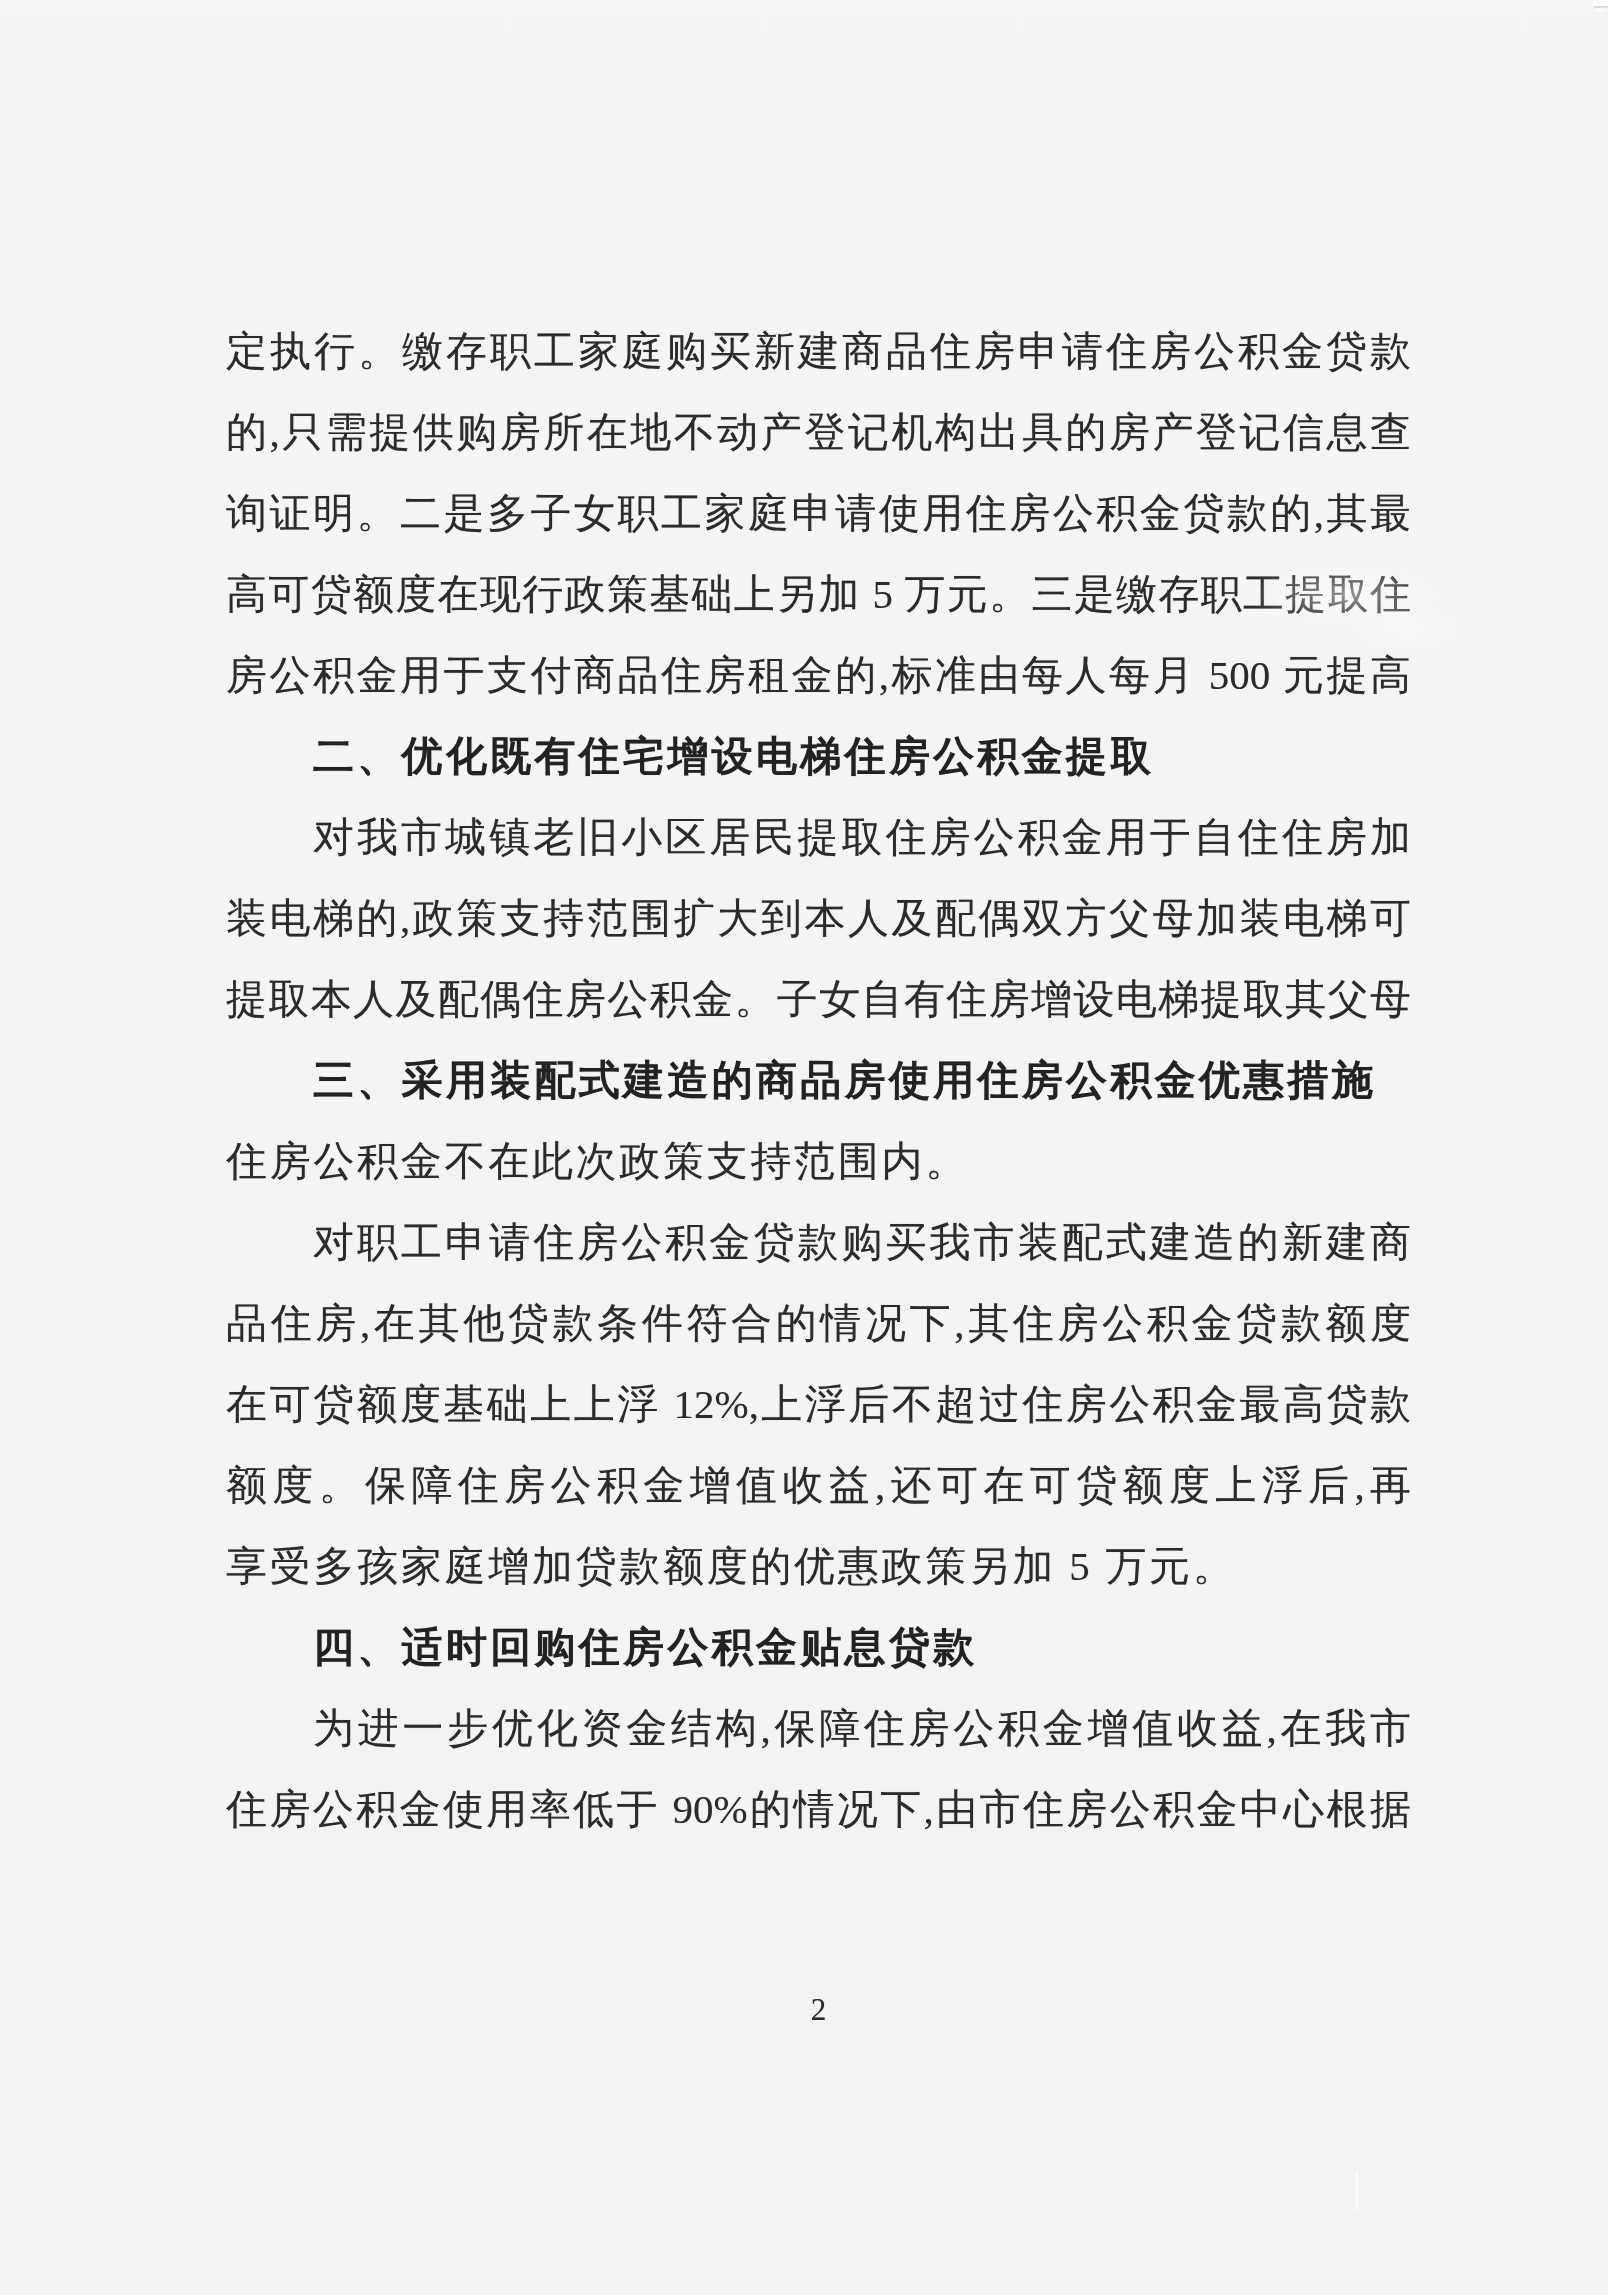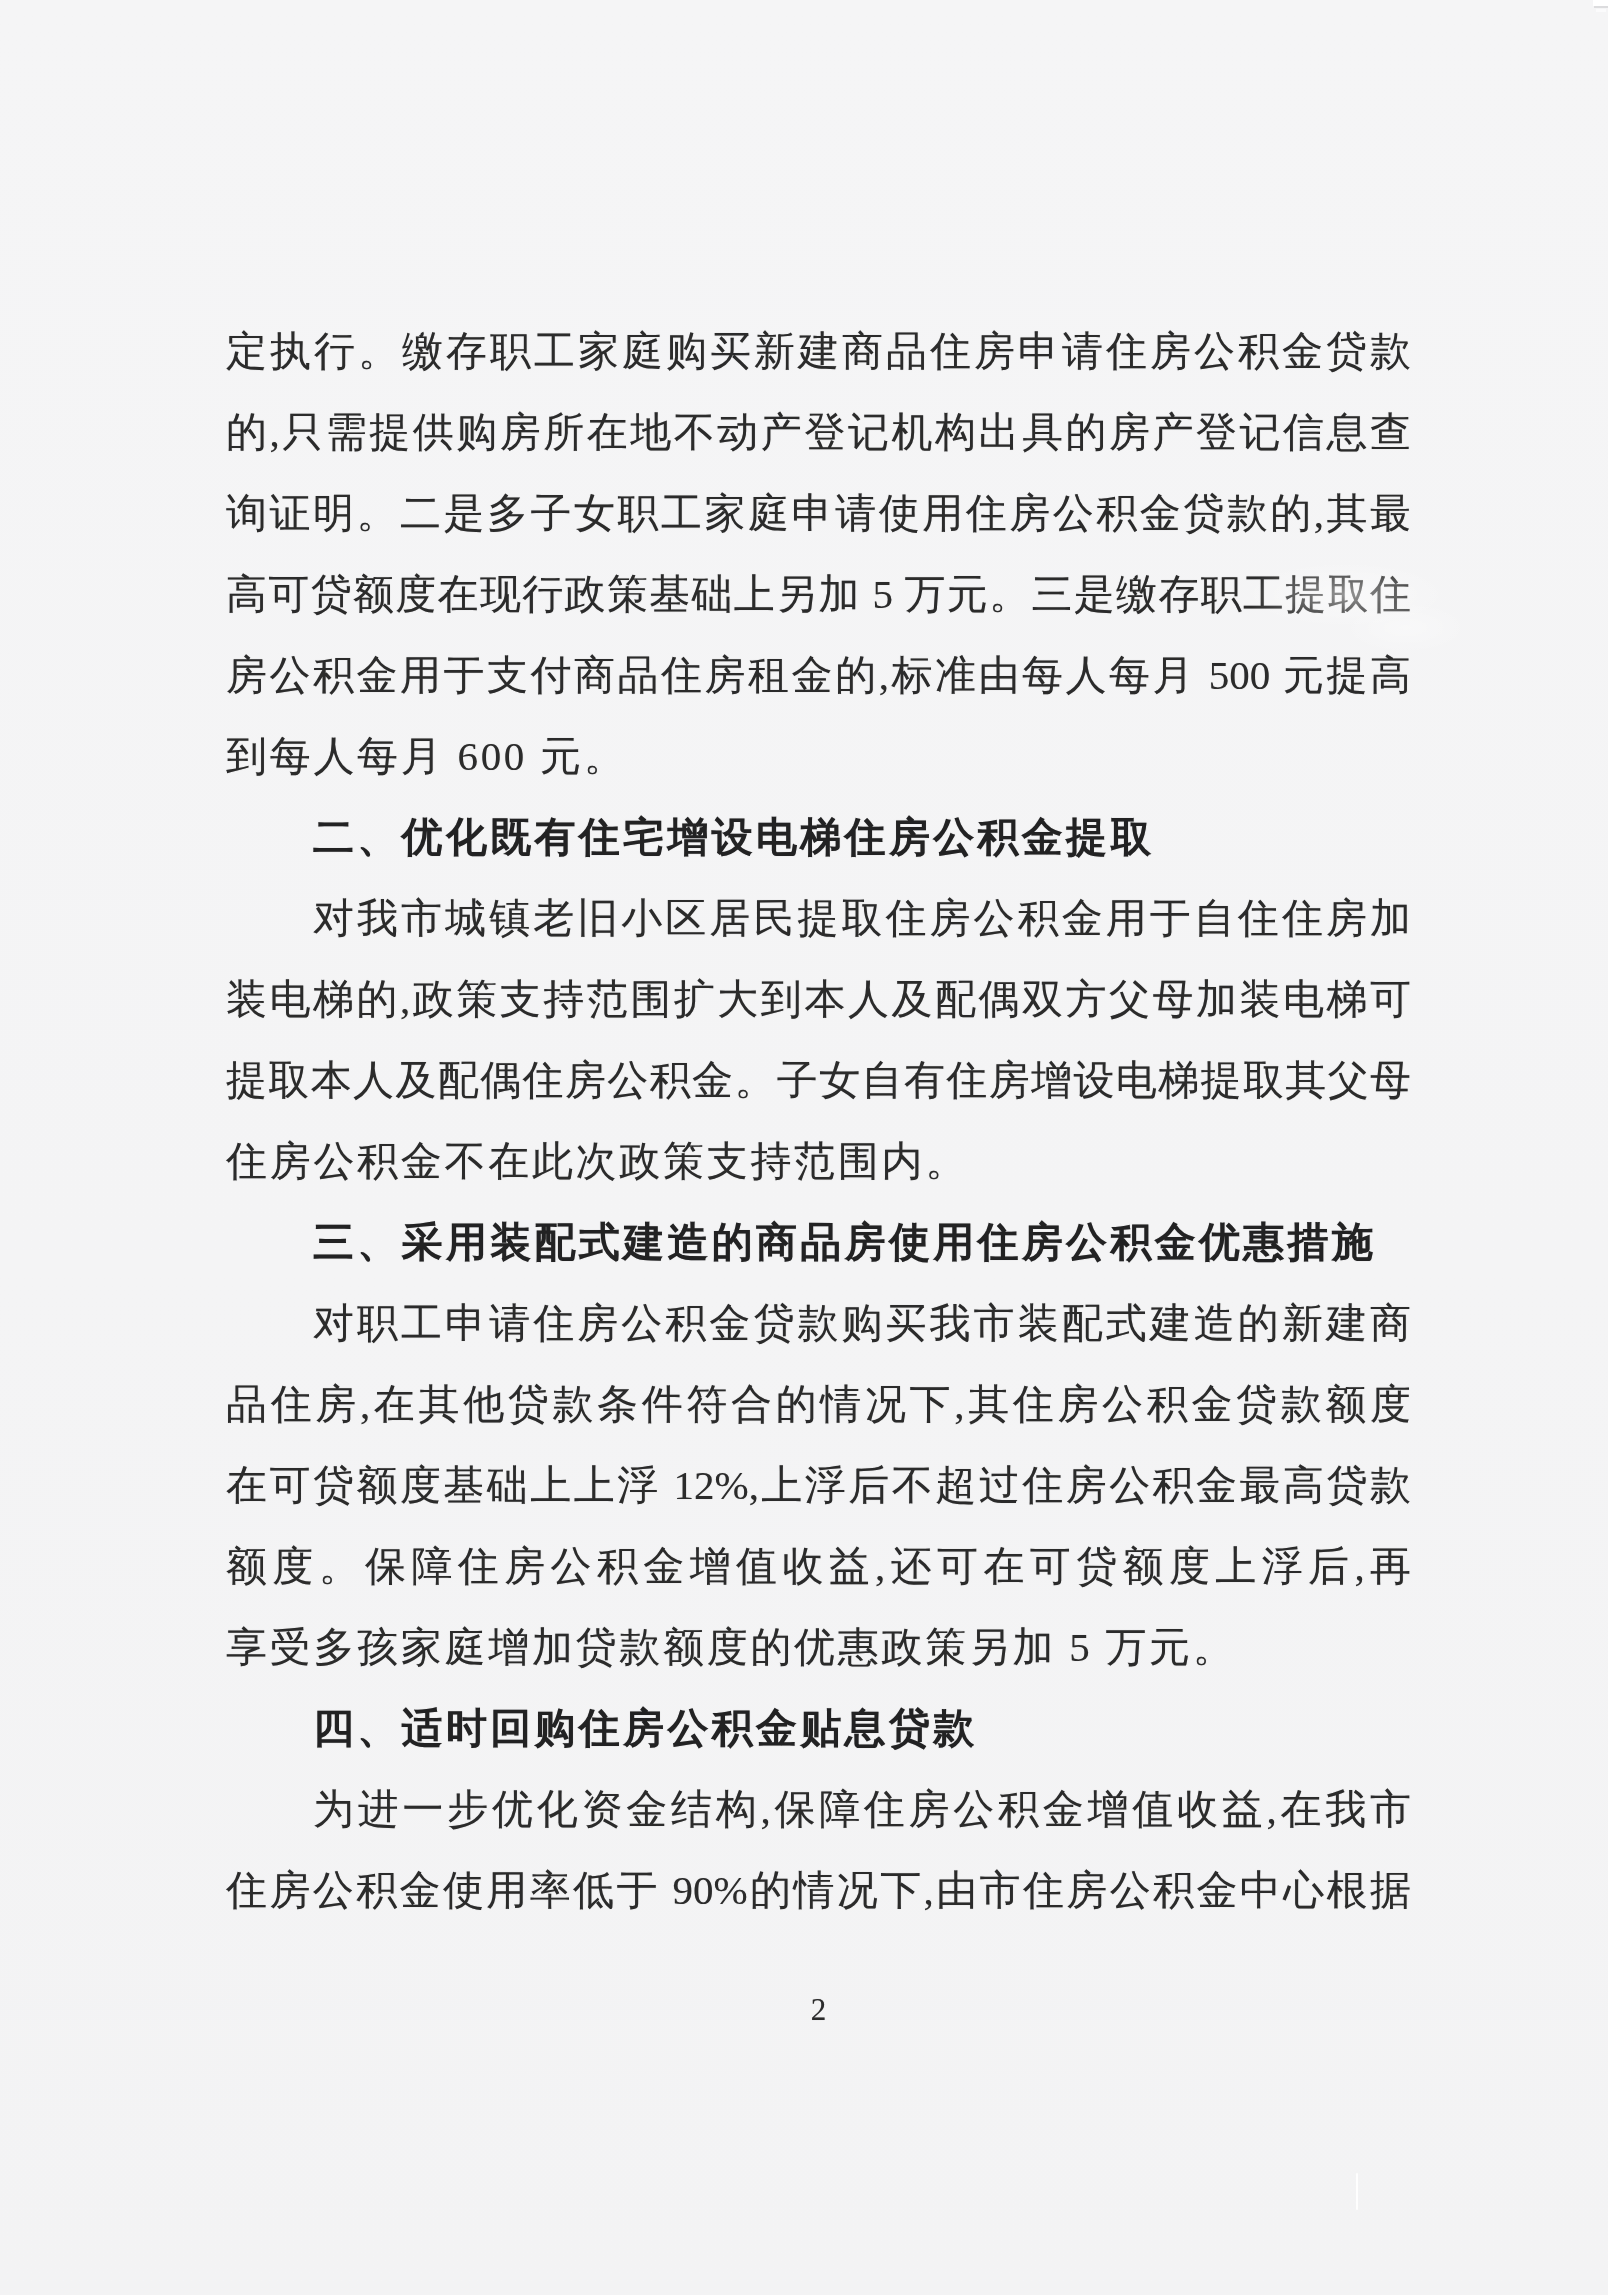--- a/index.html
+++ b/index.html
@@ -114,27 +114,26 @@
 <body>
 
 <div class="page">
 
   <div class="text-block">
     <div class="line fill">定执行。缴存职工家庭购买新建商品住房申请住房公积金贷款</div>
     <div class="line fill">的,只需提供购房所在地不动产登记机构出具的房产登记信息查</div>
     <div class="line fill">询证明。二是多子女职工家庭申请使用住房公积金贷款的,其最</div>
     <div class="line fill">高可贷额度在现行政策基础上另加 5 万元。三是缴存职工提取住</div>
     <div class="line fill">房公积金用于支付商品住房租金的,标准由每人每月 500 元提高</div>
-    <div class="line">到每人每月 600 元。</div>
     <div class="line heading indent">二、优化既有住宅增设电梯住房公积金提取</div>
     <div class="line fill indent">对我市城镇老旧小区居民提取住房公积金用于自住住房加</div>
     <div class="line fill">装电梯的,政策支持范围扩大到本人及配偶双方父母加装电梯可</div>
     <div class="line fill">提取本人及配偶住房公积金。子女自有住房增设电梯提取其父母</div>
+    <div class="line heading indent">三、采用装配式建造的商品房使用住房公积金优惠措施</div>
     <div class="line">住房公积金不在此次政策支持范围内。</div>
-    <div class="line heading indent">三、采用装配式建造的商品房使用住房公积金优惠措施</div>
     <div class="line fill indent">对职工申请住房公积金贷款购买我市装配式建造的新建商</div>
     <div class="line fill">品住房,在其他贷款条件符合的情况下,其住房公积金贷款额度</div>
     <div class="line fill">在可贷额度基础上上浮 12%,上浮后不超过住房公积金最高贷款</div>
     <div class="line fill">额度。保障住房公积金增值收益,还可在可贷额度上浮后,再</div>
     <div class="line">享受多孩家庭增加贷款额度的优惠政策另加 5 万元。</div>
     <div class="line heading indent">四、适时回购住房公积金贴息贷款</div>
     <div class="line fill indent">为进一步优化资金结构,保障住房公积金增值收益,在我市</div>
     <div class="line fill">住房公积金使用率低于 90%的情况下,由市住房公积金中心根据</div>
   </div>
 

